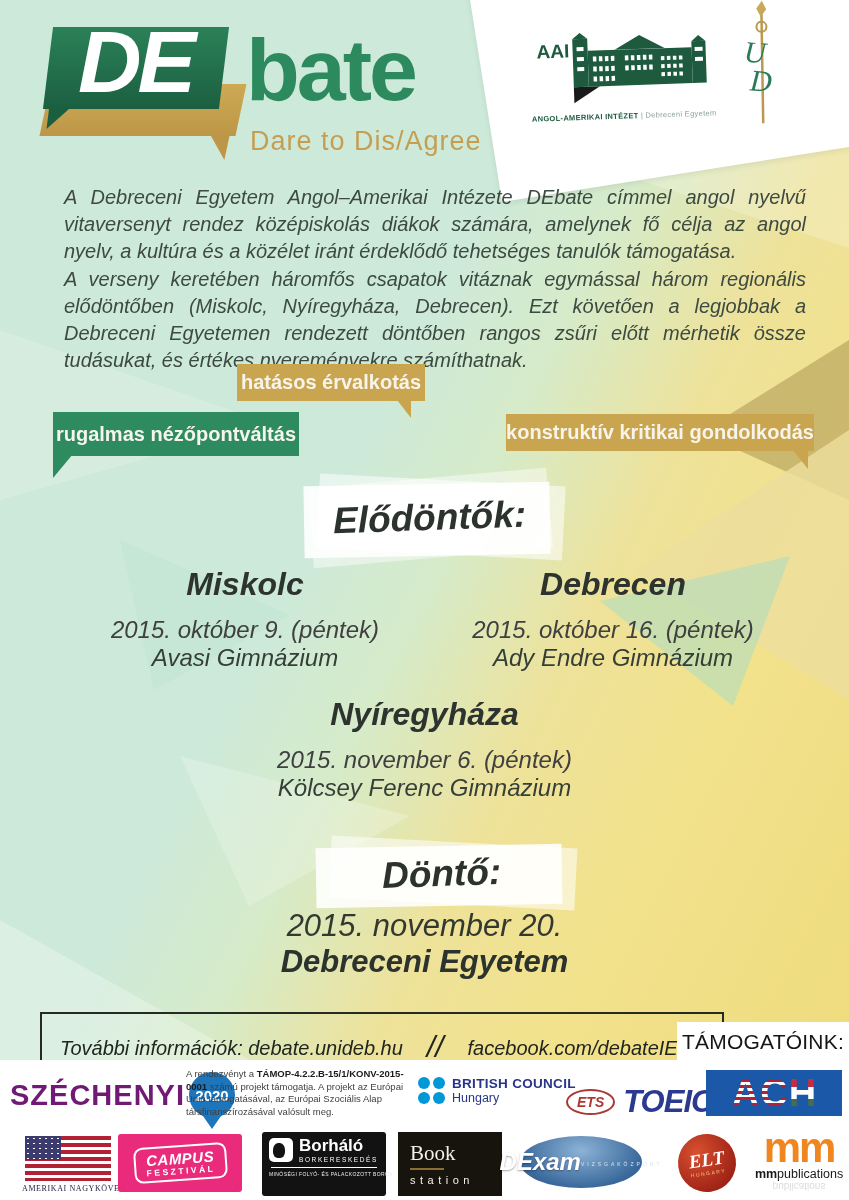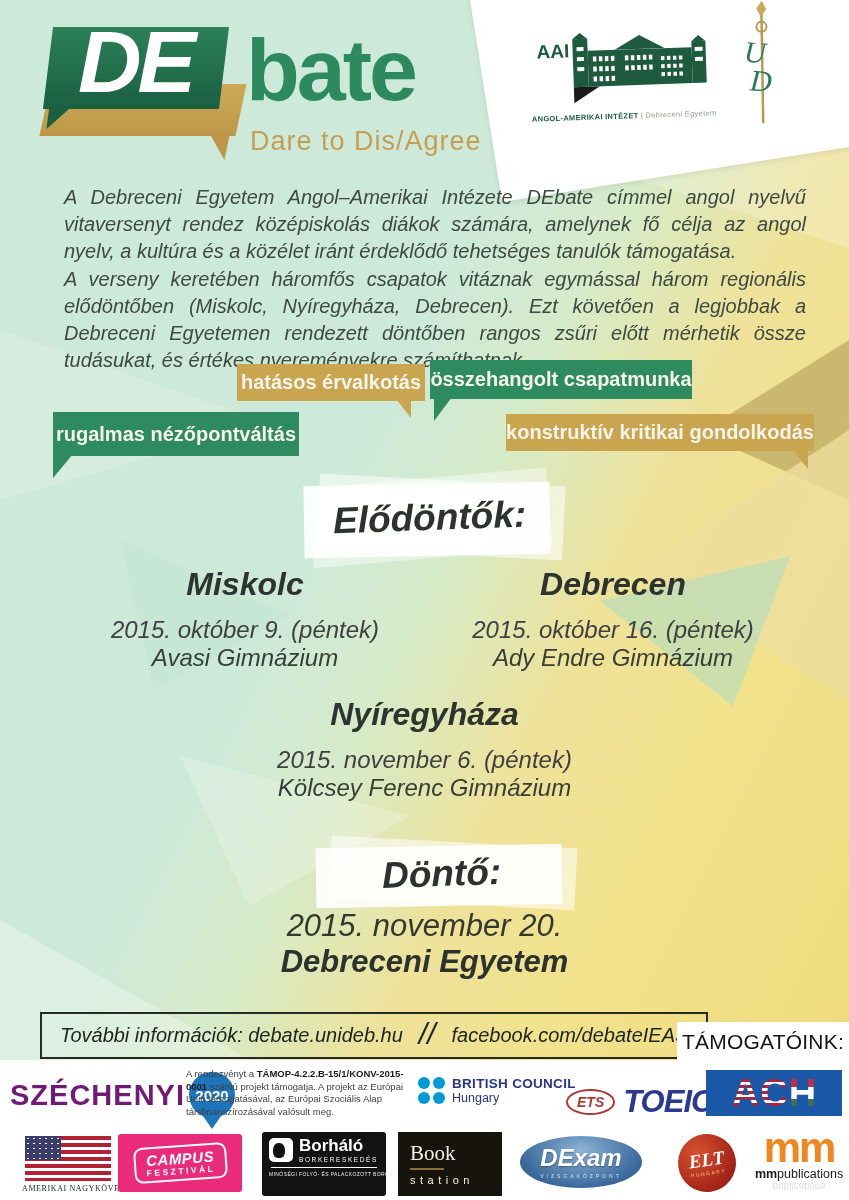--- a/index.html
+++ b/index.html
@@ -72,21 +72,21 @@
   .ev-miskolc{left:60px;top:568px;width:370px;}
   .ev-debrecen{left:428px;top:568px;width:370px;}
   .ev-nyir{left:0;top:698px;width:849px;}
   .final-date{position:absolute;left:0;top:908px;width:849px;text-align:center;
     font-size:31px;font-style:italic;color:#33392f;}
   .final-venue{position:absolute;left:0;top:944px;width:849px;text-align:center;
     font-size:31px;font-weight:800;font-style:italic;color:#2c322d;}
 
   
   .infobar{position:absolute;left:40px;top:1012px;height:37px;border:2.5px solid #252b23;
-    display:inline-flex;align-items:center;padding:3px 18px;gap:16px;
+    display:inline-flex;align-items:center;padding:16px 18px;gap:24px;
     font-size:20px;font-style:italic;color:#20261f;white-space:nowrap;}
   .infobar .sep{font-size:30px;font-weight:400;transform:translateY(-2px);}
   .sponsor-head{position:absolute;right:0;top:1022px;width:172px;height:40px;background:#fff;
     display:flex;align-items:center;justify-content:center;font-size:21px;color:#161616;letter-spacing:.2px;}
 
   
   .strip{position:absolute;left:0;top:1060px;width:849px;height:140px;background:#fff;}
   .szechenyi{position:absolute;left:10px;top:12px;display:flex;align-items:center;}
   .szechenyi .name{font-size:29px;font-weight:800;color:#701a75;letter-spacing:1px;}
   .pin{position:relative;width:46px;height:46px;margin-left:4px;border-radius:50%;background:#1d76bc;
@@ -132,21 +132,21 @@
   .bh-sub{font-size:6.5px;letter-spacing:1.6px;margin-top:2px;}
   .bh-line{border-top:1px solid #fff;margin:4px 2px 3px;}
   .bh-tag{font-size:5px;letter-spacing:.4px;text-align:center;color:#eee;white-space:nowrap;}
   .bookst{position:absolute;left:398px;top:72px;width:104px;height:64px;background:#16140d;color:#f4f1e6;
     padding:11px 12px;box-sizing:border-box;}
   .bookst .b1{font-family:"Liberation Serif",serif;font-size:21px;line-height:1;}
   .bookst .rule{width:34px;height:2px;background:#8a6d35;margin:4px 0;}
   .bookst .b2{font-size:11px;letter-spacing:4.5px;}
   .dexam{position:absolute;left:520px;top:76px;width:122px;height:52px;border-radius:50%;
     background:radial-gradient(ellipse at 50% 28%,#8db3d6,#3a699c 70%,#2b5586);
-    display:flex;flex-direction:column;align-items:center;justify-content:center;color:#fff;}
+    display:flex;align-items:center;justify-content:center;color:#fff;}
   .dexam .d1{font-size:24px;font-weight:700;font-style:italic;text-shadow:0 1px 2px rgba(0,0,0,.35);line-height:1;}
   .dexam .d2{font-size:5px;letter-spacing:3px;color:#d6e6f5;margin-top:3px;}
   .elt{position:absolute;left:678px;top:74px;width:58px;height:58px;border-radius:50%;
     background:radial-gradient(circle at 35% 30%,#d8502f,#9e2216 75%);
     display:flex;flex-direction:column;align-items:center;justify-content:center;color:#fff;transform:rotate(-8deg);}
   .elt .e1{font-family:"Liberation Serif",serif;font-size:19px;font-weight:900;font-style:italic;line-height:1;}
   .elt .e2{font-size:5px;letter-spacing:1.5px;color:#f0c987;margin-top:1px;}
   .mm{position:absolute;left:752px;top:70px;width:94px;text-align:center;}
   .mm .glyph{font-size:42px;font-weight:800;color:#f0861f;line-height:.85;letter-spacing:-2px;}
   .mm .words{font-size:12.5px;color:#1a1a1a;margin-top:1px;}
@@ -243,21 +243,20 @@
   <div class="logo-de">DE</div>
   <div class="logo-bate">bate</div>
   <div class="logo-tagline">Dare to Dis/Agree</div>
 
   <div class="intro">
     <p>A Debreceni Egyetem Angol–Amerikai Intézete DEbate címmel angol nyelvű vitaversenyt rendez középiskolás diákok számára, amelynek fő célja az angol nyelv, a kultúra és a közélet iránt érdeklődő tehetséges tanulók támogatása.</p>
     <p>A verseny keretében háromfős csapatok vitáznak egymással három regionális elődöntőben (Miskolc, Nyíregyháza, Debrecen). Ezt követően a legjobbak a Debreceni Egyetemen rendezett döntőben rangos zsűri előtt mérhetik össze tudásukat, és értékes nyereményekre számíthatnak.</p>
   </div>
 
   <div class="tag gold tag1">hatásos érvalkotás</div>
-  <div class="tag green tag2">összehangolt csapatmunka</div>
   <div class="tag green tag3">rugalmas nézőpontváltás</div>
   <div class="tag gold tag4">konstruktív kritikai gondolkodás</div>
 
   <div class="heading-wrap h-semis">
     <div class="paper p1"></div>
     <div class="paper p2"></div>
     <div class="paper p3"></div>
     <div class="heading-text">Elődöntők:</div>
   </div>
 

